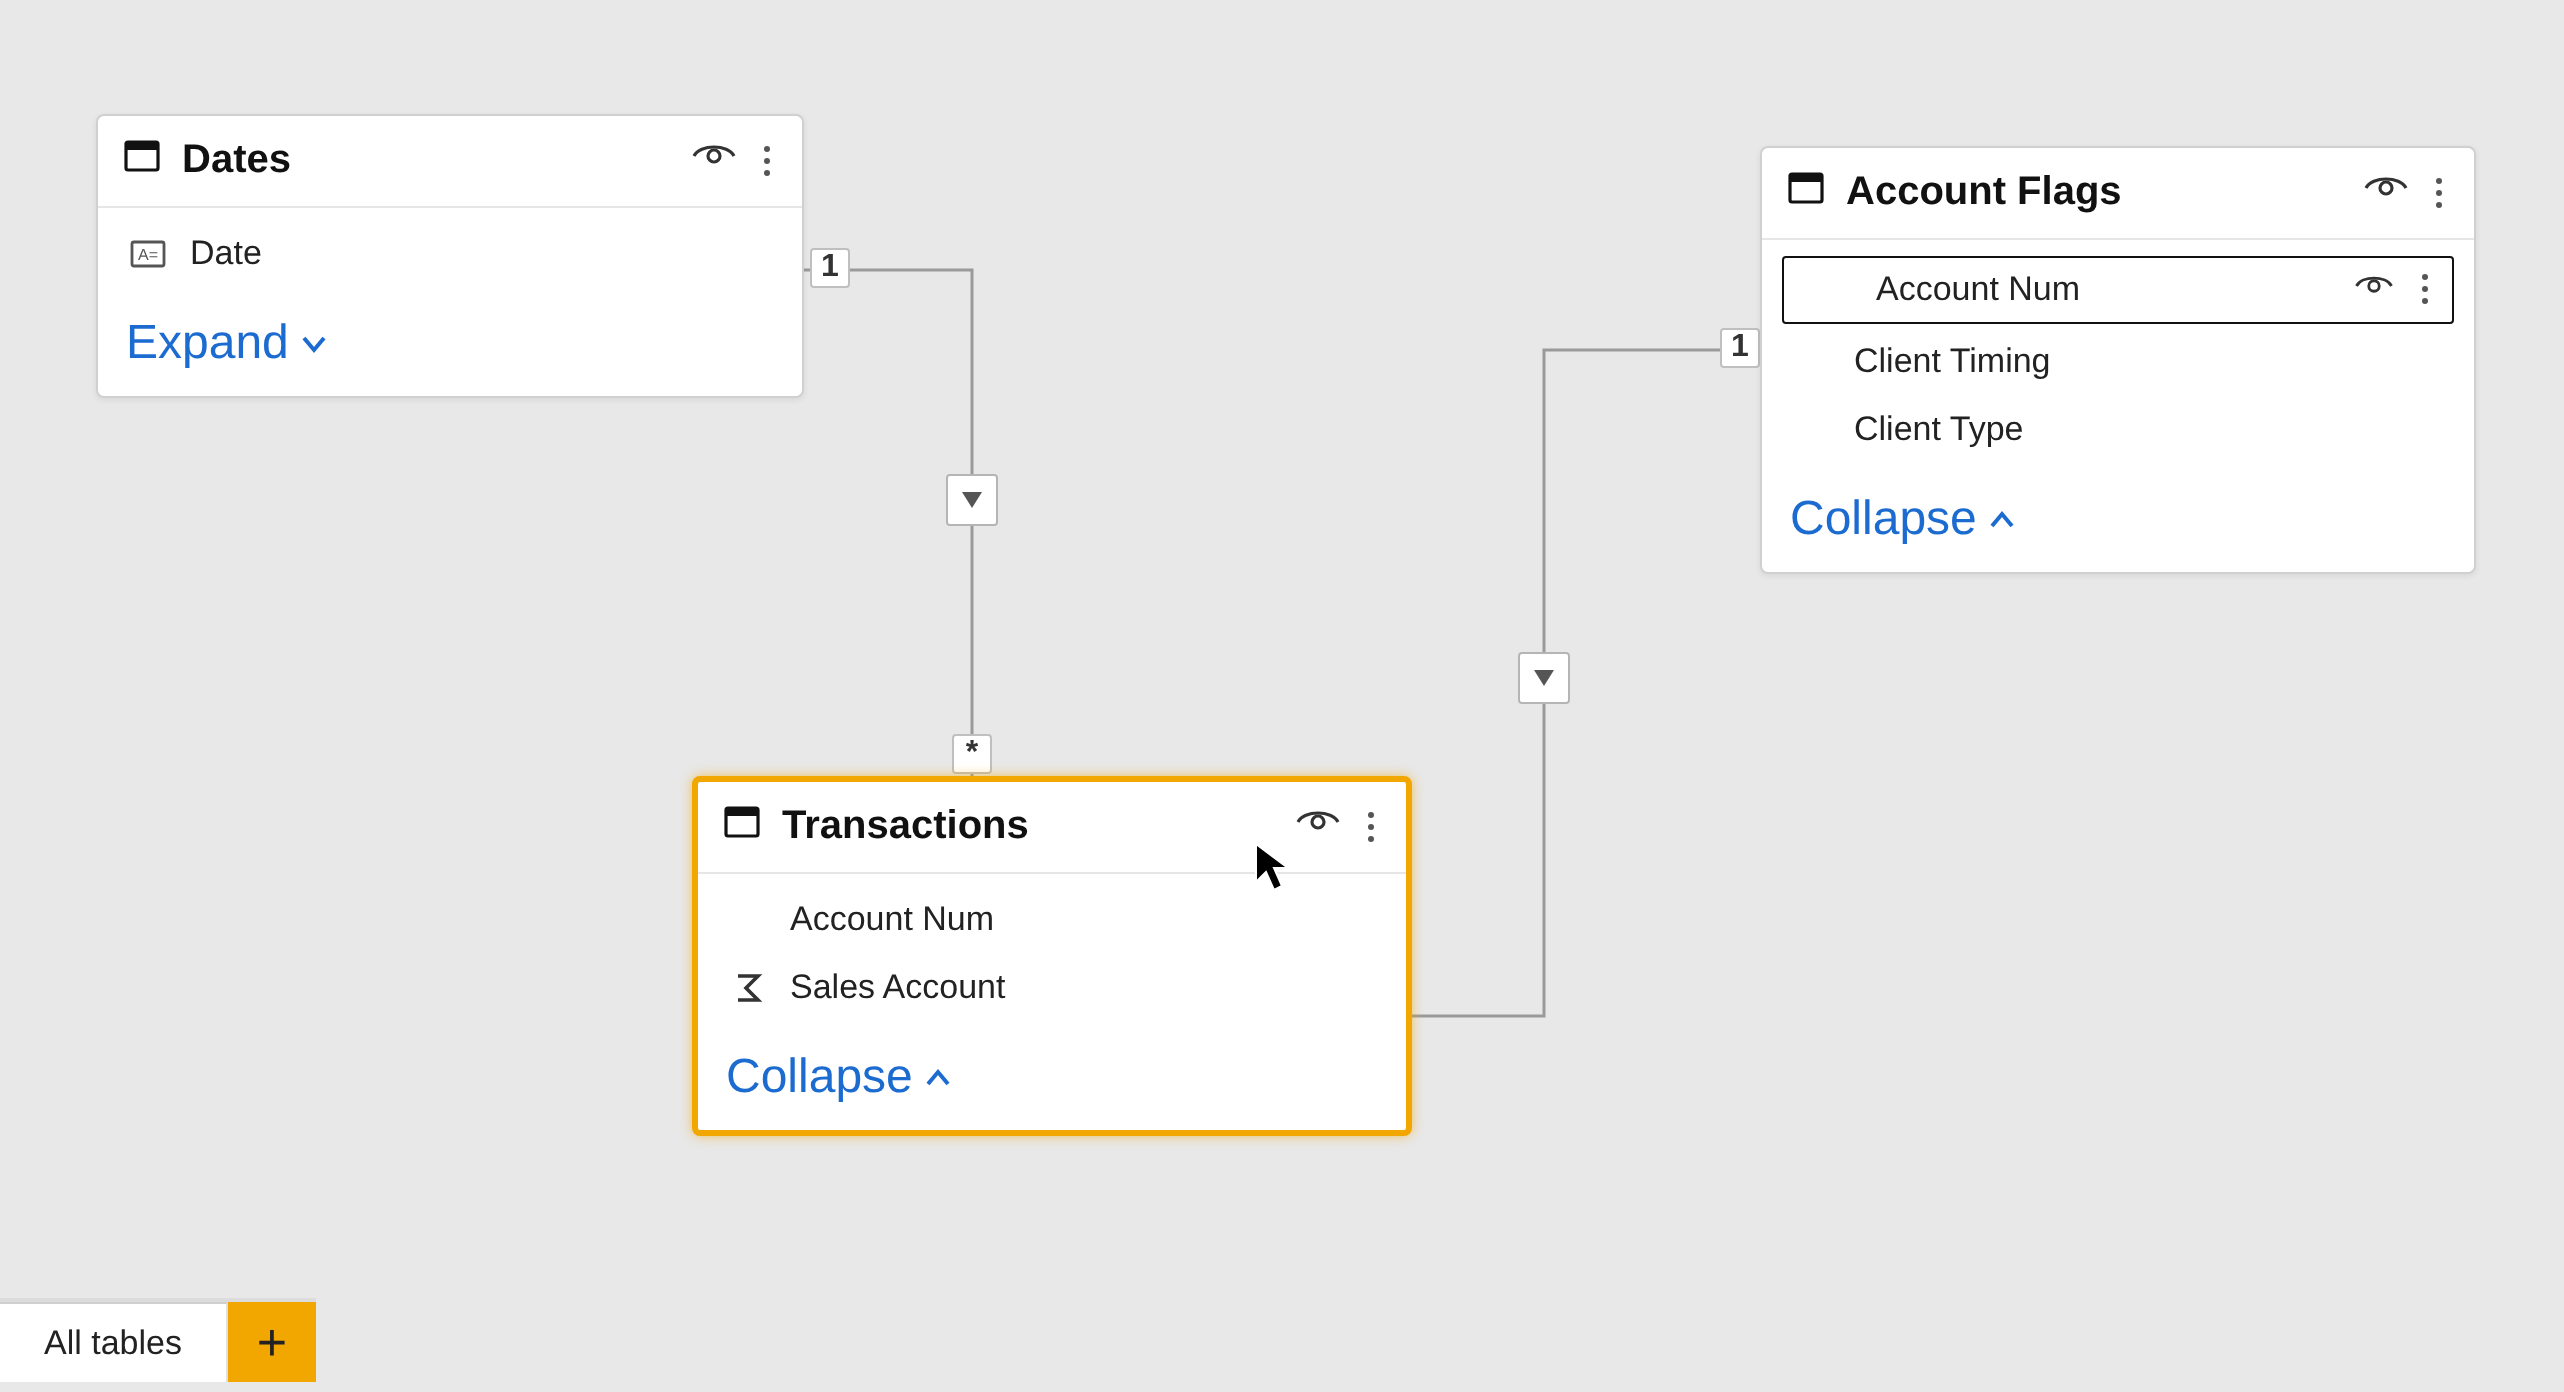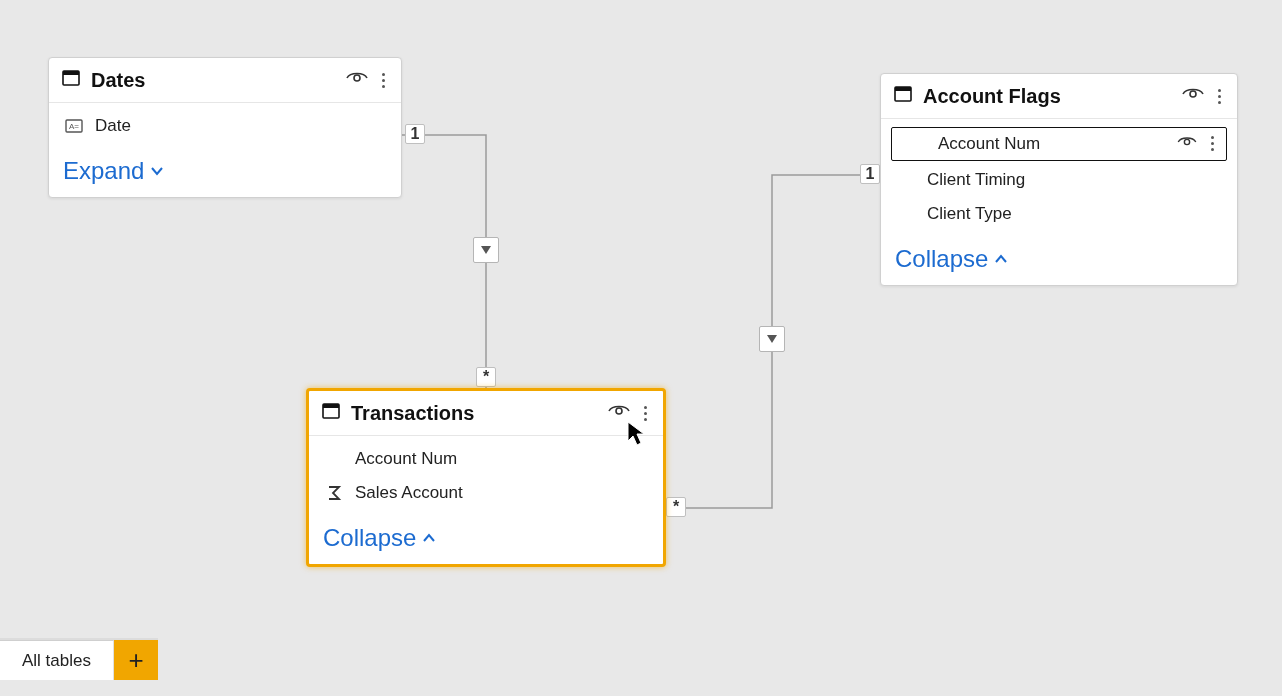--- a/index.html
+++ b/index.html
@@ -21,20 +21,21 @@
     background: #fff;
     border: 1px solid #d0d0d0;
     border-radius: 4px;
     box-shadow: 0 1px 3px rgba(0,0,0,0.08);
     display: flex;
     flex-direction: column;
   }
   .table-card.selected {
     border: 3px solid #f1a600;
     box-shadow: 0 0 6px rgba(241,166,0,0.6);
+    margin-left: 40px;
   }
   .card-header {
     display: flex;
     align-items: center;
     padding: 10px 12px;
     border-bottom: 1px solid #e6e6e6;
     gap: 10px;
   }
   .card-header .title {
     font-size: 20px;
@@ -95,21 +96,21 @@
     width:26px; height:26px;
     background:#fff;
     border:1px solid #b5b5b5;
     border-radius:2px;
     display:flex; align-items:center; justify-content:center;
   }
   .filter-box svg { display:block; }
 
   .bottom-bar {
     position:absolute;
-    left:0; bottom:16px;
+    left:0; bottom:5px;
     height:42px;
     display:flex;
     align-items:stretch;
     background: #737373;
     border-top: 2px solid #dcdcdc;
   }
   .bottom-tab {
     background:#fff;
     border-top:1px solid #cfcfcf;
     padding: 8px 22px;

